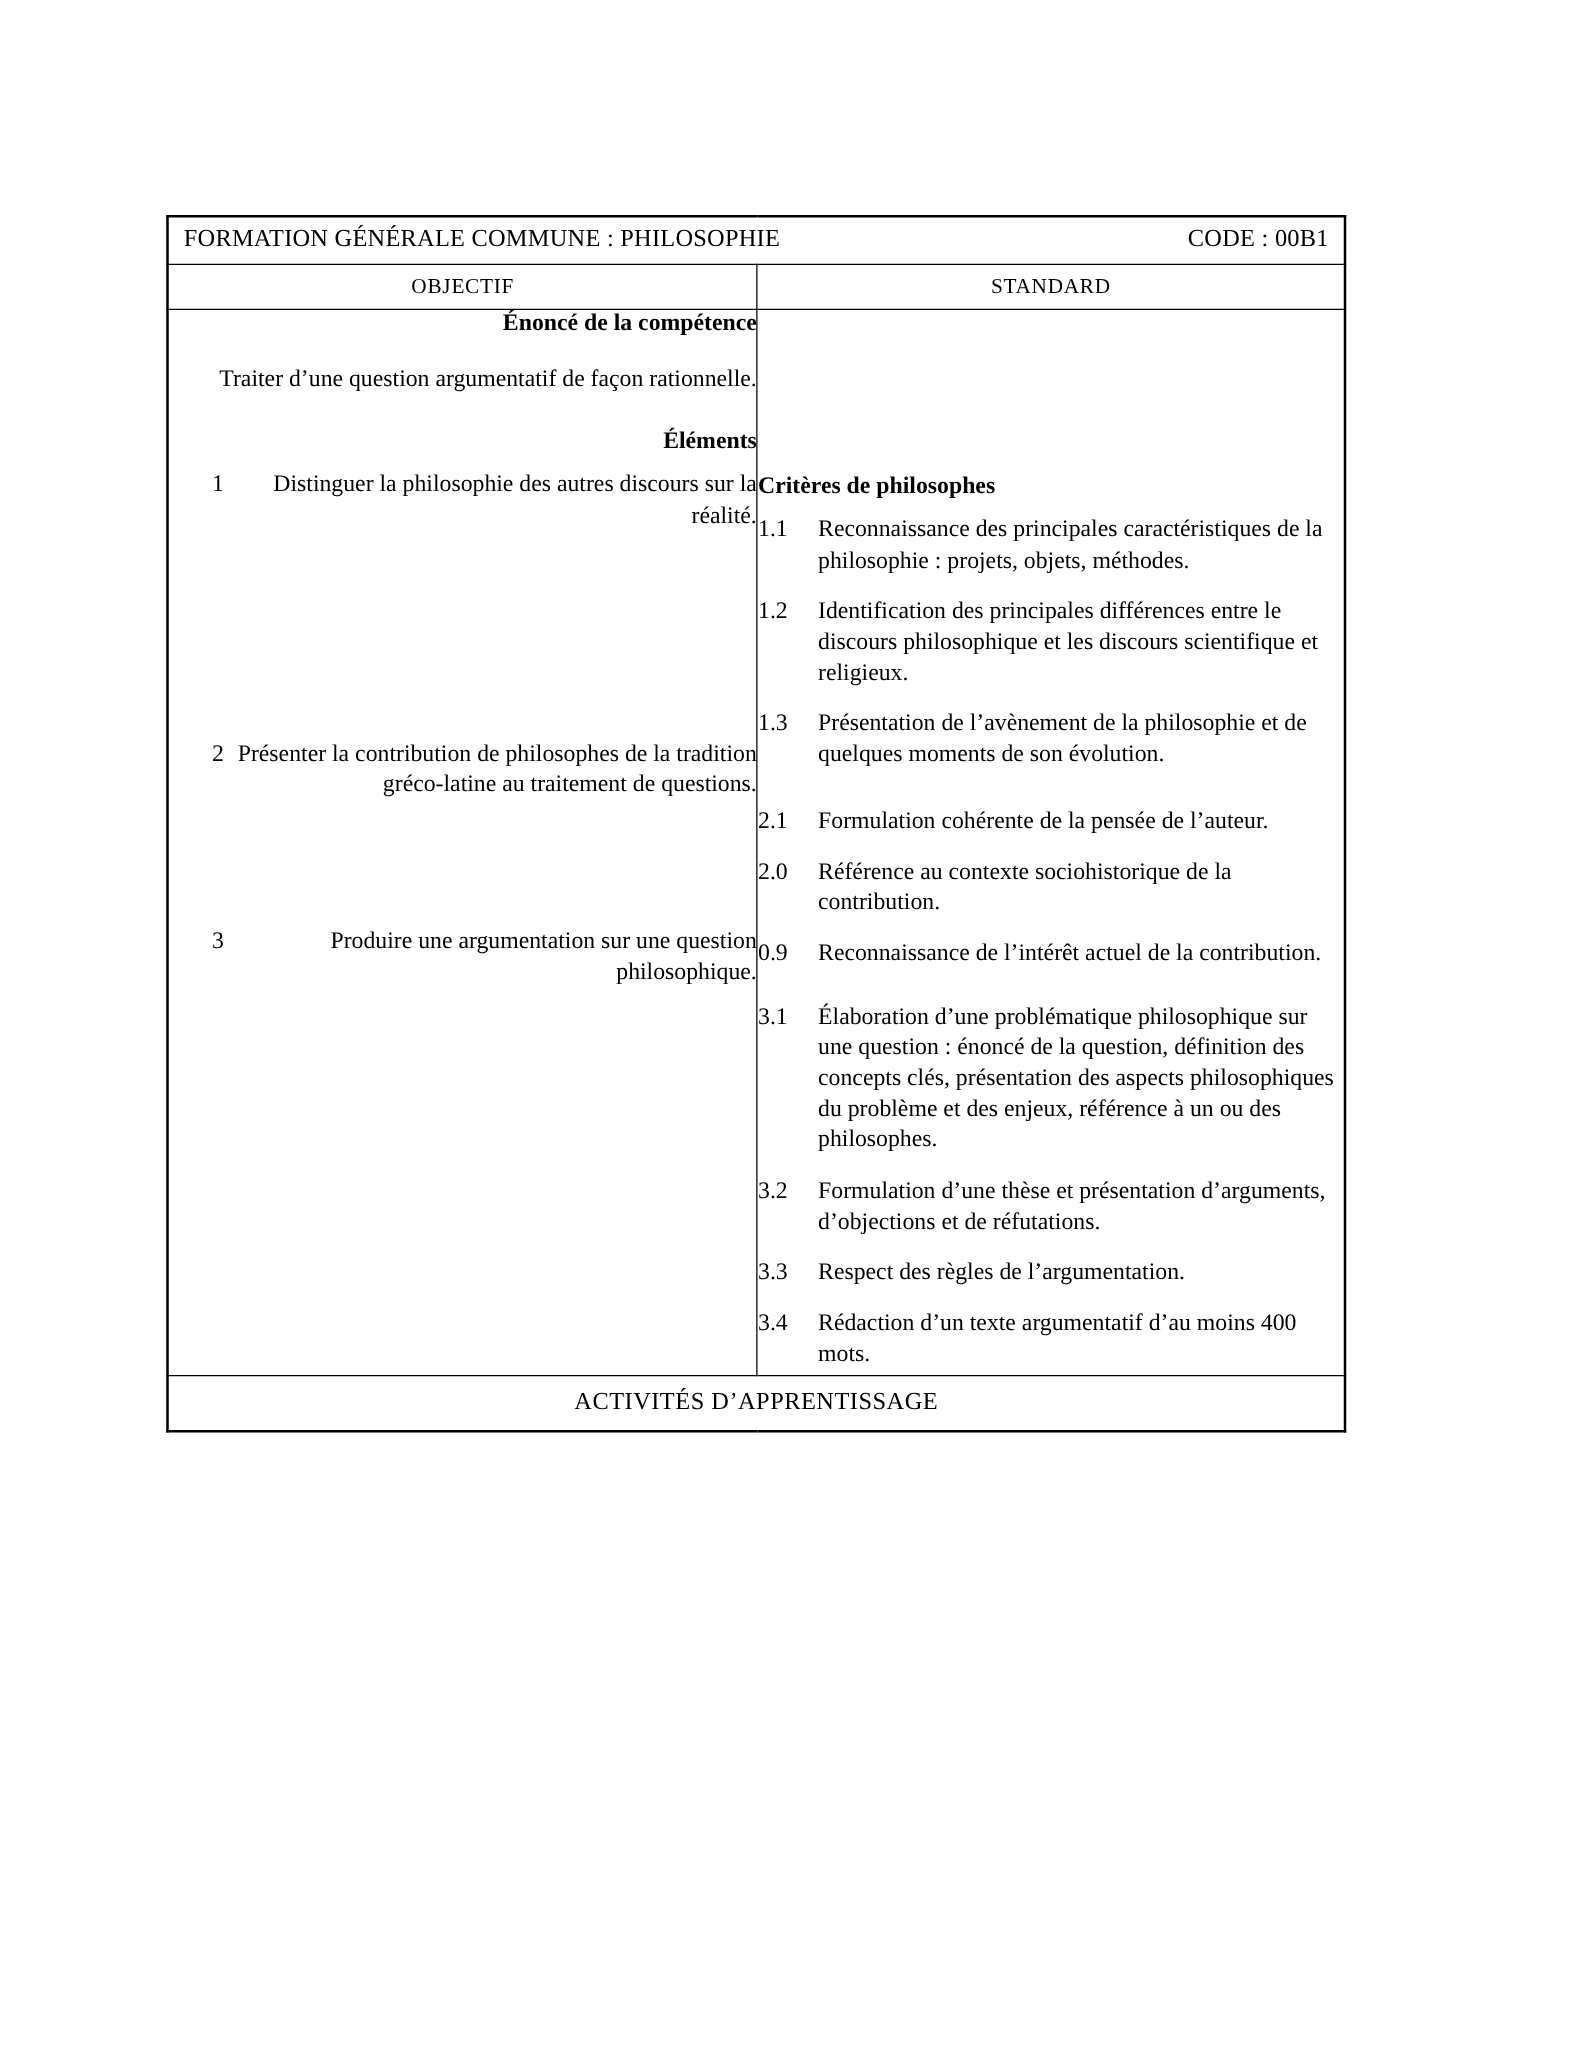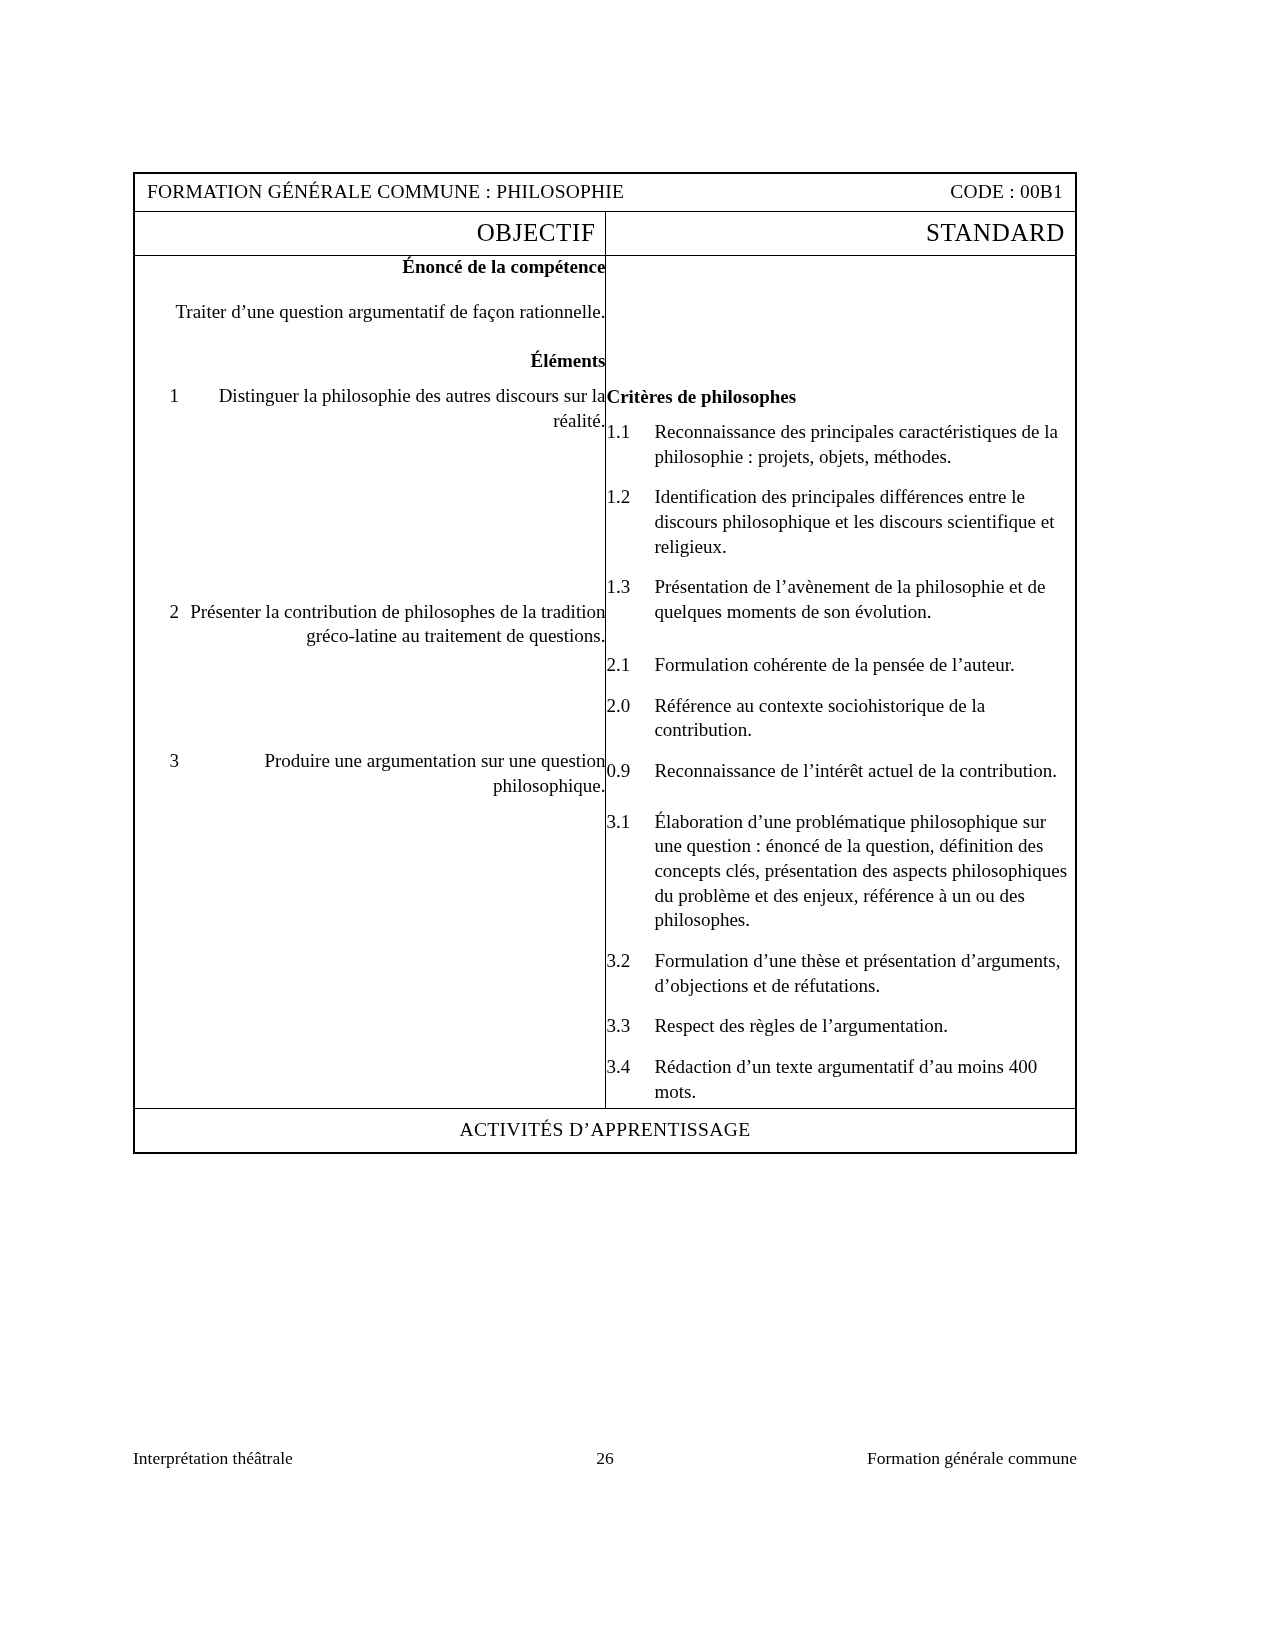--- a/index.html
+++ b/index.html
@@ -40,22 +40,22 @@
   }
   .title-bar {
     display: flex;
     justify-content: space-between;
     align-items: baseline;
     font-size: 19.5px;
     padding: 7px 12px 8px 12px;
     letter-spacing: 0.2px;
   }
   .colhead {
-    text-align: right;
-    font-size: 25px;
+    text-align: center;
+    font-size: 17px;
     padding: 7px 10px 8px 10px;
     letter-spacing: 0.6px;
   }
   .col-obj { width: 472px; }
   .col-std { width: 470px; }
   .sect-title {
     font-weight: bold;
     font-size: 19px;
     margin: 0 0 2px 0;
   }
@@ -237,19 +237,14 @@
 
       <tr>
         <td colspan="2">
           <div class="activities">ACTIVITÉS D’APPRENTISSAGE</div>
         </td>
       </tr>
 
     </tbody>
   </table>
 
-  <div class="footer">
-    <span class="left">Interprétation théâtrale</span>
-    <span class="center">26</span>
-    <span class="right">Formation générale commune</span>
-  </div>
 
 </div>
 
 </body></html>

